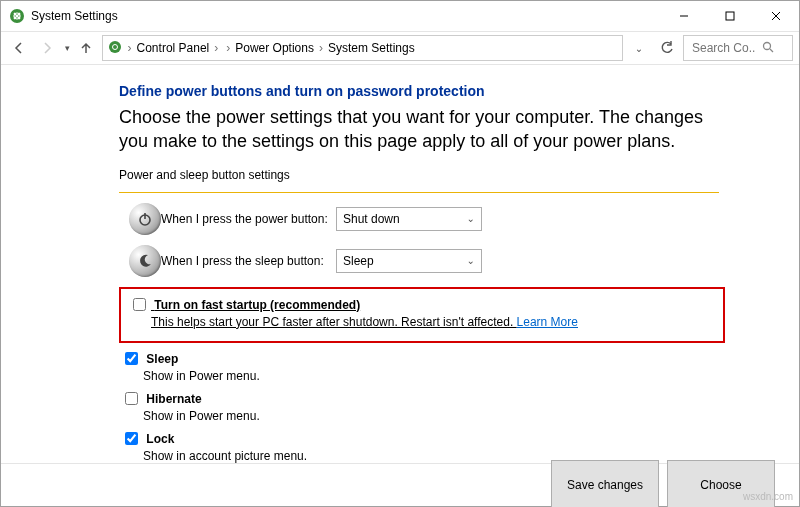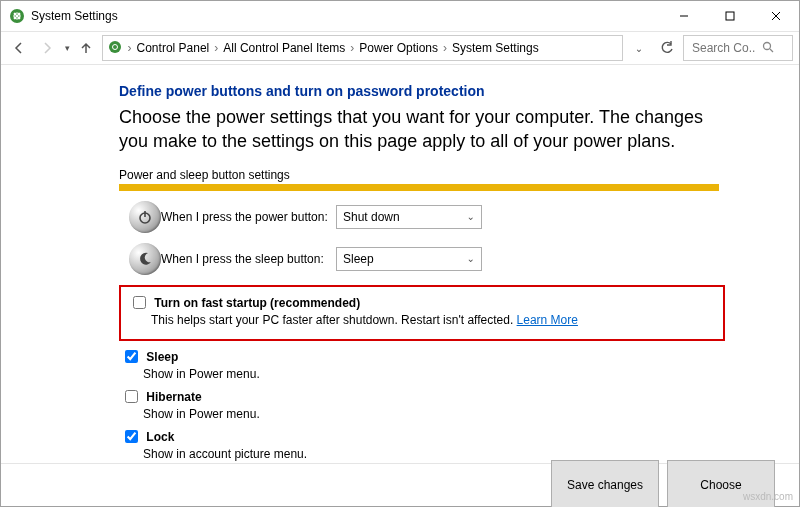--- a/index.html
+++ b/index.html
@@ -18,29 +18,29 @@
   .breadcrumb { flex:1; display:flex; align-items:center; border:1px solid #ccc; height:24px; padding:0 4px; font-size:12px; gap:2px; overflow:hidden; white-space:nowrap; }
   .crumb-sep { color:#777; margin:0 3px; }
   .nav-iconbtn { width:24px; height:24px; display:flex; align-items:center; justify-content:center; border:none; }
   .chev-down-small { font-size:9px; color:#555; margin-left:2px;}
   .searchbox { display:flex; align-items:center; border:1px solid #ccc; height:24px; width:96px; padding:0 6px; color:#888; gap:4px; }
   .searchbox input { border:none; outline:none; width:64px; font-size:12px; color:#888; background:transparent; }
   
   .content { flex:1; overflow:auto; padding:18px 32px 0 118px; }
   h1.page-title { color:#003399; font-size:14px; font-weight:700; margin:0 0 6px 0; }
   .page-desc { font-size:18px; margin-bottom:14px; max-width:590px; line-height:1.35; }
-  .section-header { font-size:12px; border-bottom:7px solid #eab308; padding-bottom:2px; margin:6px 0 10px 0; max-width:600px; }
+  .section-header { font-size:12px; border-bottom:1px solid #eab308; padding-bottom:10px; margin:6px 0 10px 0; max-width:600px; }
   .btn-row { display:flex; align-items:center; margin:6px 0 10px 10px; }
   .round-icon { width:32px; height:32px; border-radius:50%; background:radial-gradient(circle at 30% 30%, #fff, #bcbcbc 55%, #7a7a7a); display:flex; align-items:center; justify-content:center; box-shadow:inset -1px -1px 2px rgba(0,0,0,.3); }
   .round-icon svg { width:18px; height:18px; }
   .btn-label { width:175px; font-size:12px; }
   .dropdown { width:132px; height:22px; border:1px solid #adadad; display:flex; align-items:center; justify-content:space-between; padding:0 6px; font-size:12px; background:#fff; }
   .dd-chev { font-size:10px; color:#555; }
   
-  .highlight-box { border:2px solid #d40000; padding:4px 6px 6px 6px; margin:2px 16px 6px 0; max-width:590px; }
+  .highlight-box { border:2px solid #d40000; padding:4px 6px 6px 6px; margin:2px 16px 6px 0; max-width:590px;text-decoration:underline; }
   .opt { margin:2px 0 6px 2px; }
   .opt input[type=checkbox] { margin-right:5px; vertical-align:-2px; }
   .opt-title { font-weight:bold; font-size:12px; }
   .opt-desc { font-size:12px; margin-left:22px; margin-top:1px; }
   .learnmore { color:#0066cc; text-decoration:underline; cursor:pointer; }
   
   .footer { height:42px; border-top:1px solid #e5e5e5; display:flex; align-items:center; justify-content:flex-end; gap:8px; padding-right:24px; }
   .btn { min-width:86px; height:24px; border:1px solid #adadad; background:#e1e1e1; font-size:12px; display:flex; align-items:center; justify-content:center; padding:12px 10px; cursor:pointer; }
   .watermark { position:absolute; right:6px; bottom:4px; font-size:10px; color:#bbb; }
 </style>
@@ -101,21 +101,20 @@
     <div class="breadcrumb">
       <span>
         <svg width="16" height="16">
             <circle cx="8" cy="8" r="6" fill="#3b8f3b"></circle>
             <circle cx="8" cy="8" r="2.5" fill="none" stroke="#fff"></circle>
           </svg>
       </span>
       <span class="crumb-sep">›</span>
       <span class="crumb-item">Control Panel</span>
       <span class="crumb-sep">›</span>
-      <span class="crumb-item">All Control Panel Items</span>
       <span class="crumb-sep">›</span>
       <span class="crumb-item">Power Options</span>
       <span class="crumb-sep">›</span>
       <span class="crumb-item">System Settings</span>
     </div>
 
     <div class="nav-iconbtn">
         <span style="font-size:10px;color:#555">⌄</span>
       </div>
     <div class="nav-iconbtn">

